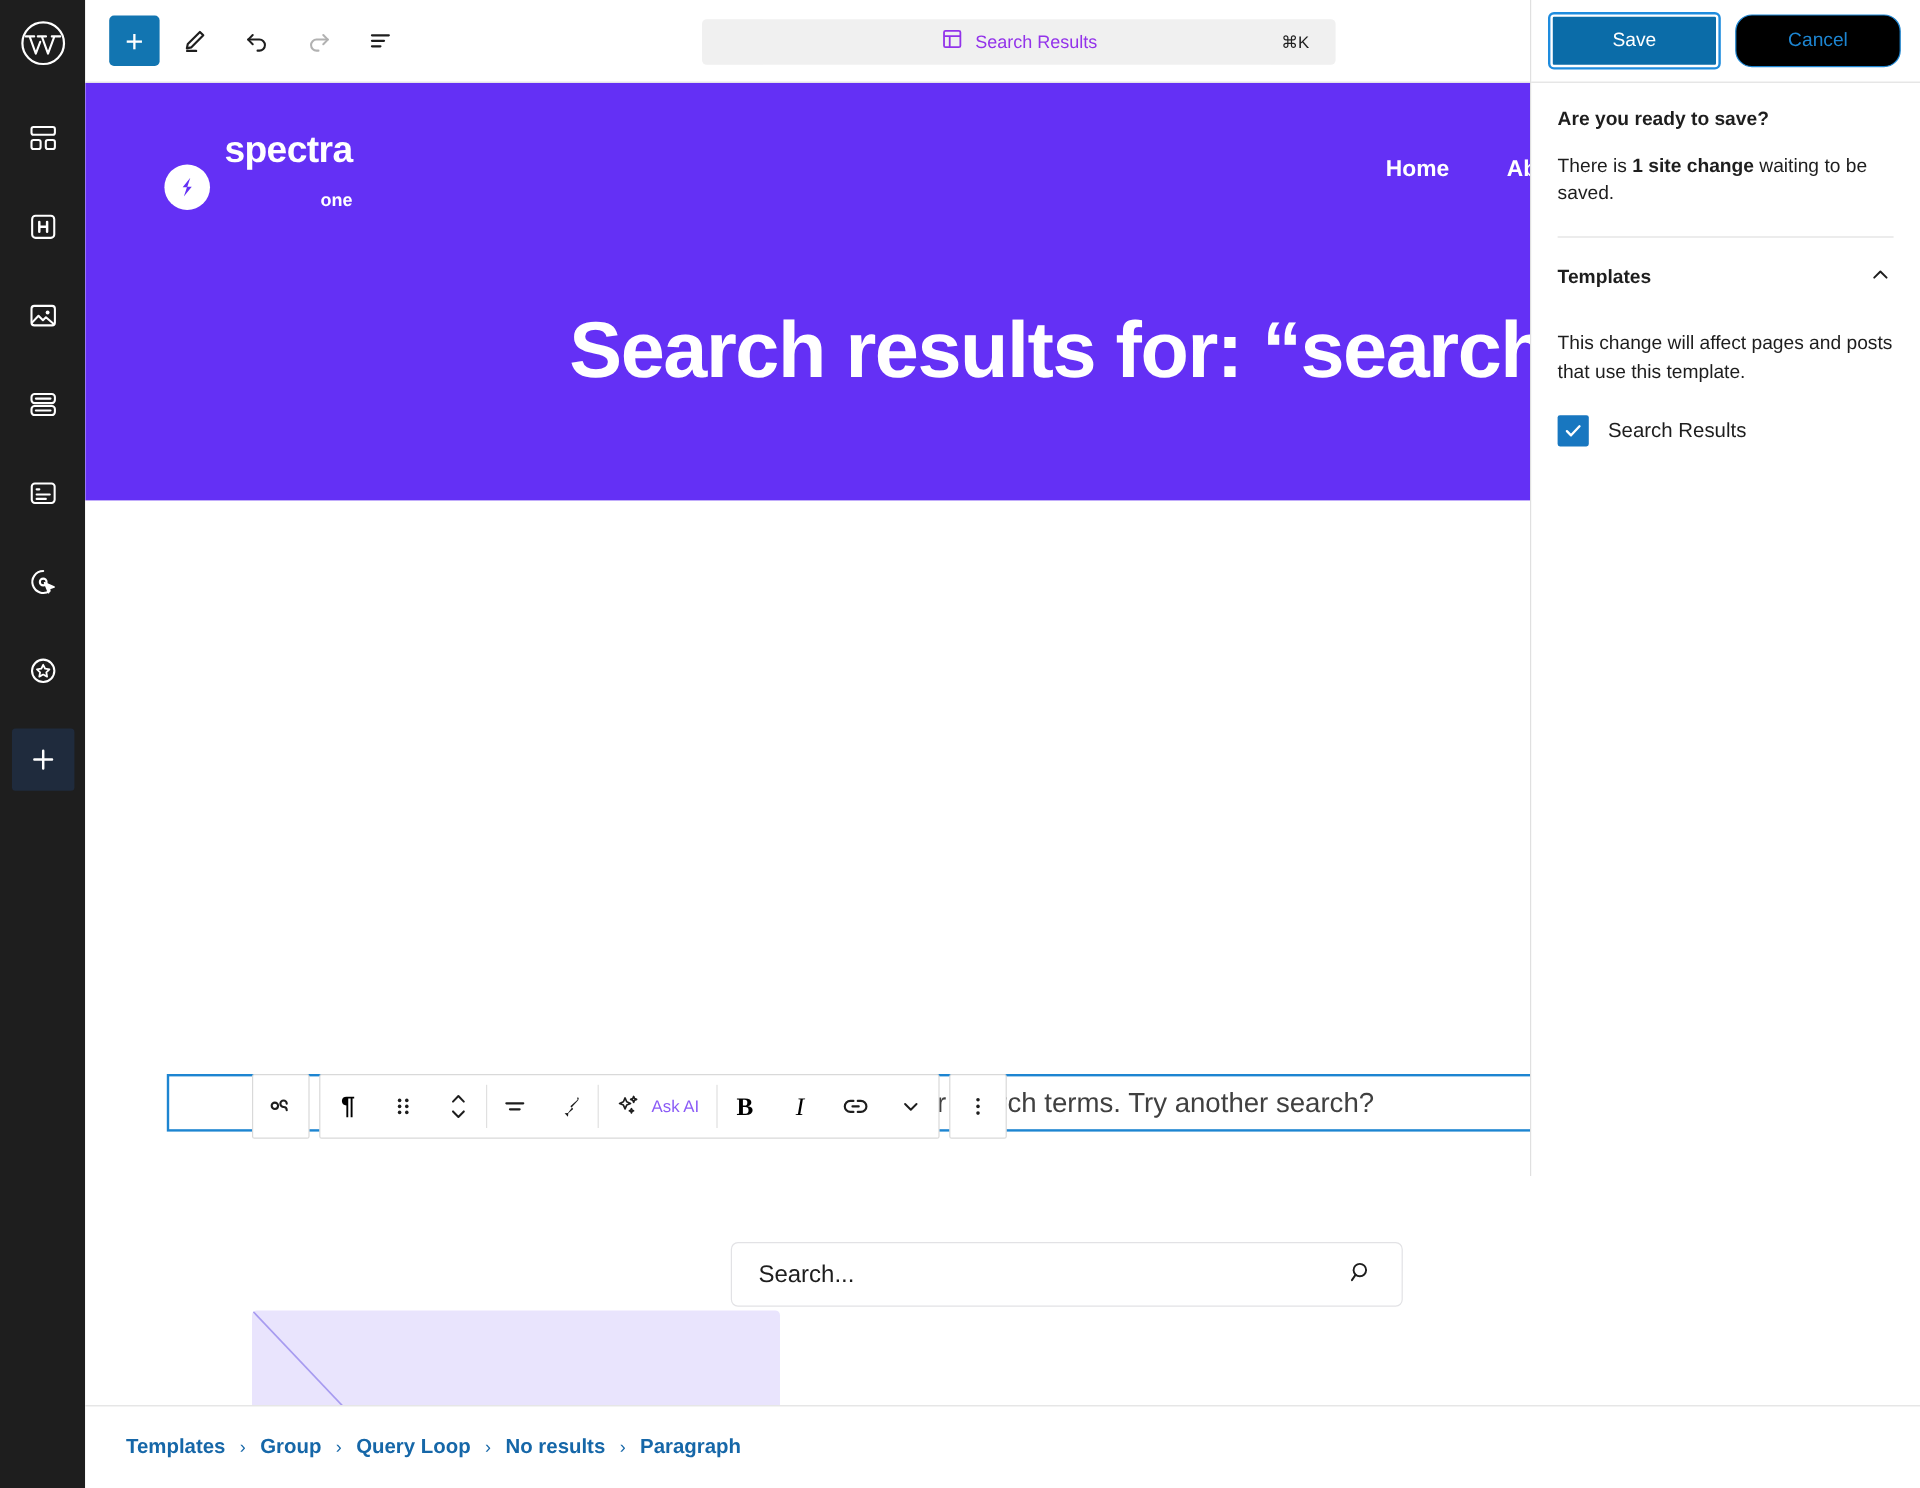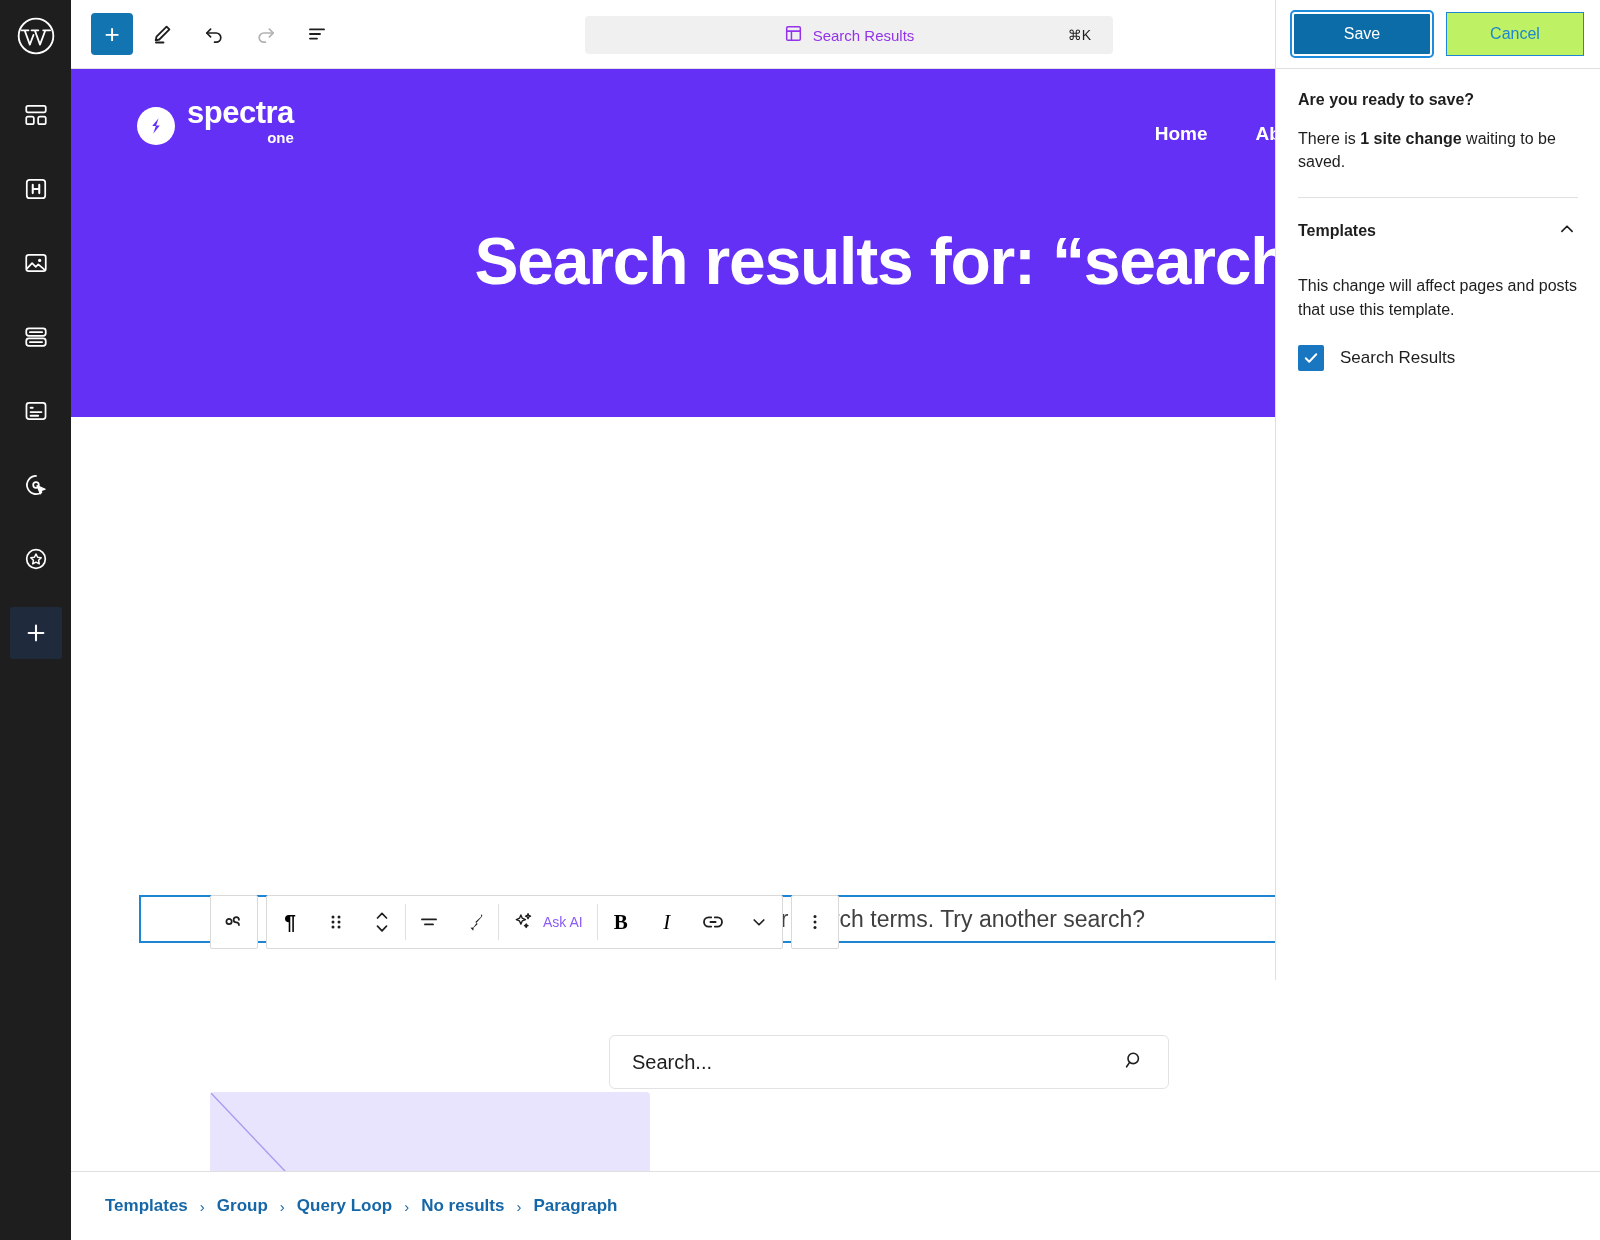--- a/index.html
+++ b/index.html
@@ -59,35 +59,35 @@
 
   
   .canvas {
     position: absolute; left: 71px; top: 69px; width: 1529px; height: 1102px;
     background: #fff; overflow: hidden;
   }
   .hero {
     height: 348px; background: #6430f5; position: relative;
   }
   .site-head {
-    display: flex; align-items: flex-end; justify-content: space-between;
-    padding: 28px 66px 0 66px;
+    display: flex; align-items: center; justify-content: space-between;
+    padding: 40px 66px 0 66px;
   }
   .logo { display: flex; align-items: flex-end; gap: 12px; }
   .logo-mark {
     width: 38px; height: 38px; border-radius: 50%; background: #fff;
     display: flex; align-items: center; justify-content: center;
   }
   .logo-text { position: relative; }
   .logo-main {
     color: #fff; font-size: 31px; font-weight: 700; letter-spacing: -0.5px; line-height: 1;
   }
   .logo-sub {
     color: #fff; font-size: 15px; font-weight: 600; text-align: right; line-height: 1;
-    margin-top: 2px;
+    margin-top: 20px;
   }
   .site-nav { display: flex; align-items: center; gap: 48px; padding-right: 60px; }
   .nav-link { color: #fff; font-size: 19px; font-weight: 600; cursor: pointer; white-space: nowrap; }
   .hero-title {
     color: #fff; font-size: 66px; font-weight: 700; letter-spacing: -1.2px;
     white-space: nowrap; text-align: center; margin-top: 78px; padding-left: 280px;
   }
 
   .content { position: relative; padding-top: 56px; }
   .sel-block {
@@ -148,21 +148,21 @@
     height: 69px; border-bottom: 1px solid #e0e0e0;
     display: flex; align-items: center; gap: 14px; padding: 0 16px;
   }
   .btn-save {
     background: #0b6ca8; color: #fff; border: 2px solid #fff;
     outline: 2px solid #1e8cde; border-radius: 3px;
     height: 44px; width: 146px; font-size: 16px; cursor: pointer;
     font-family: "Liberation Sans", sans-serif;
   }
   .btn-cancel {
-    background: #bef264; color: #1d85d1; border: 1px solid #1d85d1; border-radius: 0;
+    background: #000000; color: #1d85d1; border: 1px solid #1d85d1; border-radius: 14px;
     height: 44px; width: 144px; font-size: 16px; cursor: pointer;
     font-family: "Liberation Sans", sans-serif;
   }
   .sp-body { padding: 22px 22px 0 22px; }
   .sp-q { font-size: 16px; font-weight: 700; color: #1e1e1e; }
   .sp-desc { font-size: 16px; color: #1e1e1e; line-height: 1.45; margin-top: 18px; }
   .sp-desc b { font-weight: 700; }
   .sp-sep { height: 1px; background: #e0e0e0; margin: 24px 0 0 0; }
   .sp-sect-head {
     display: flex; align-items: center; justify-content: space-between;

